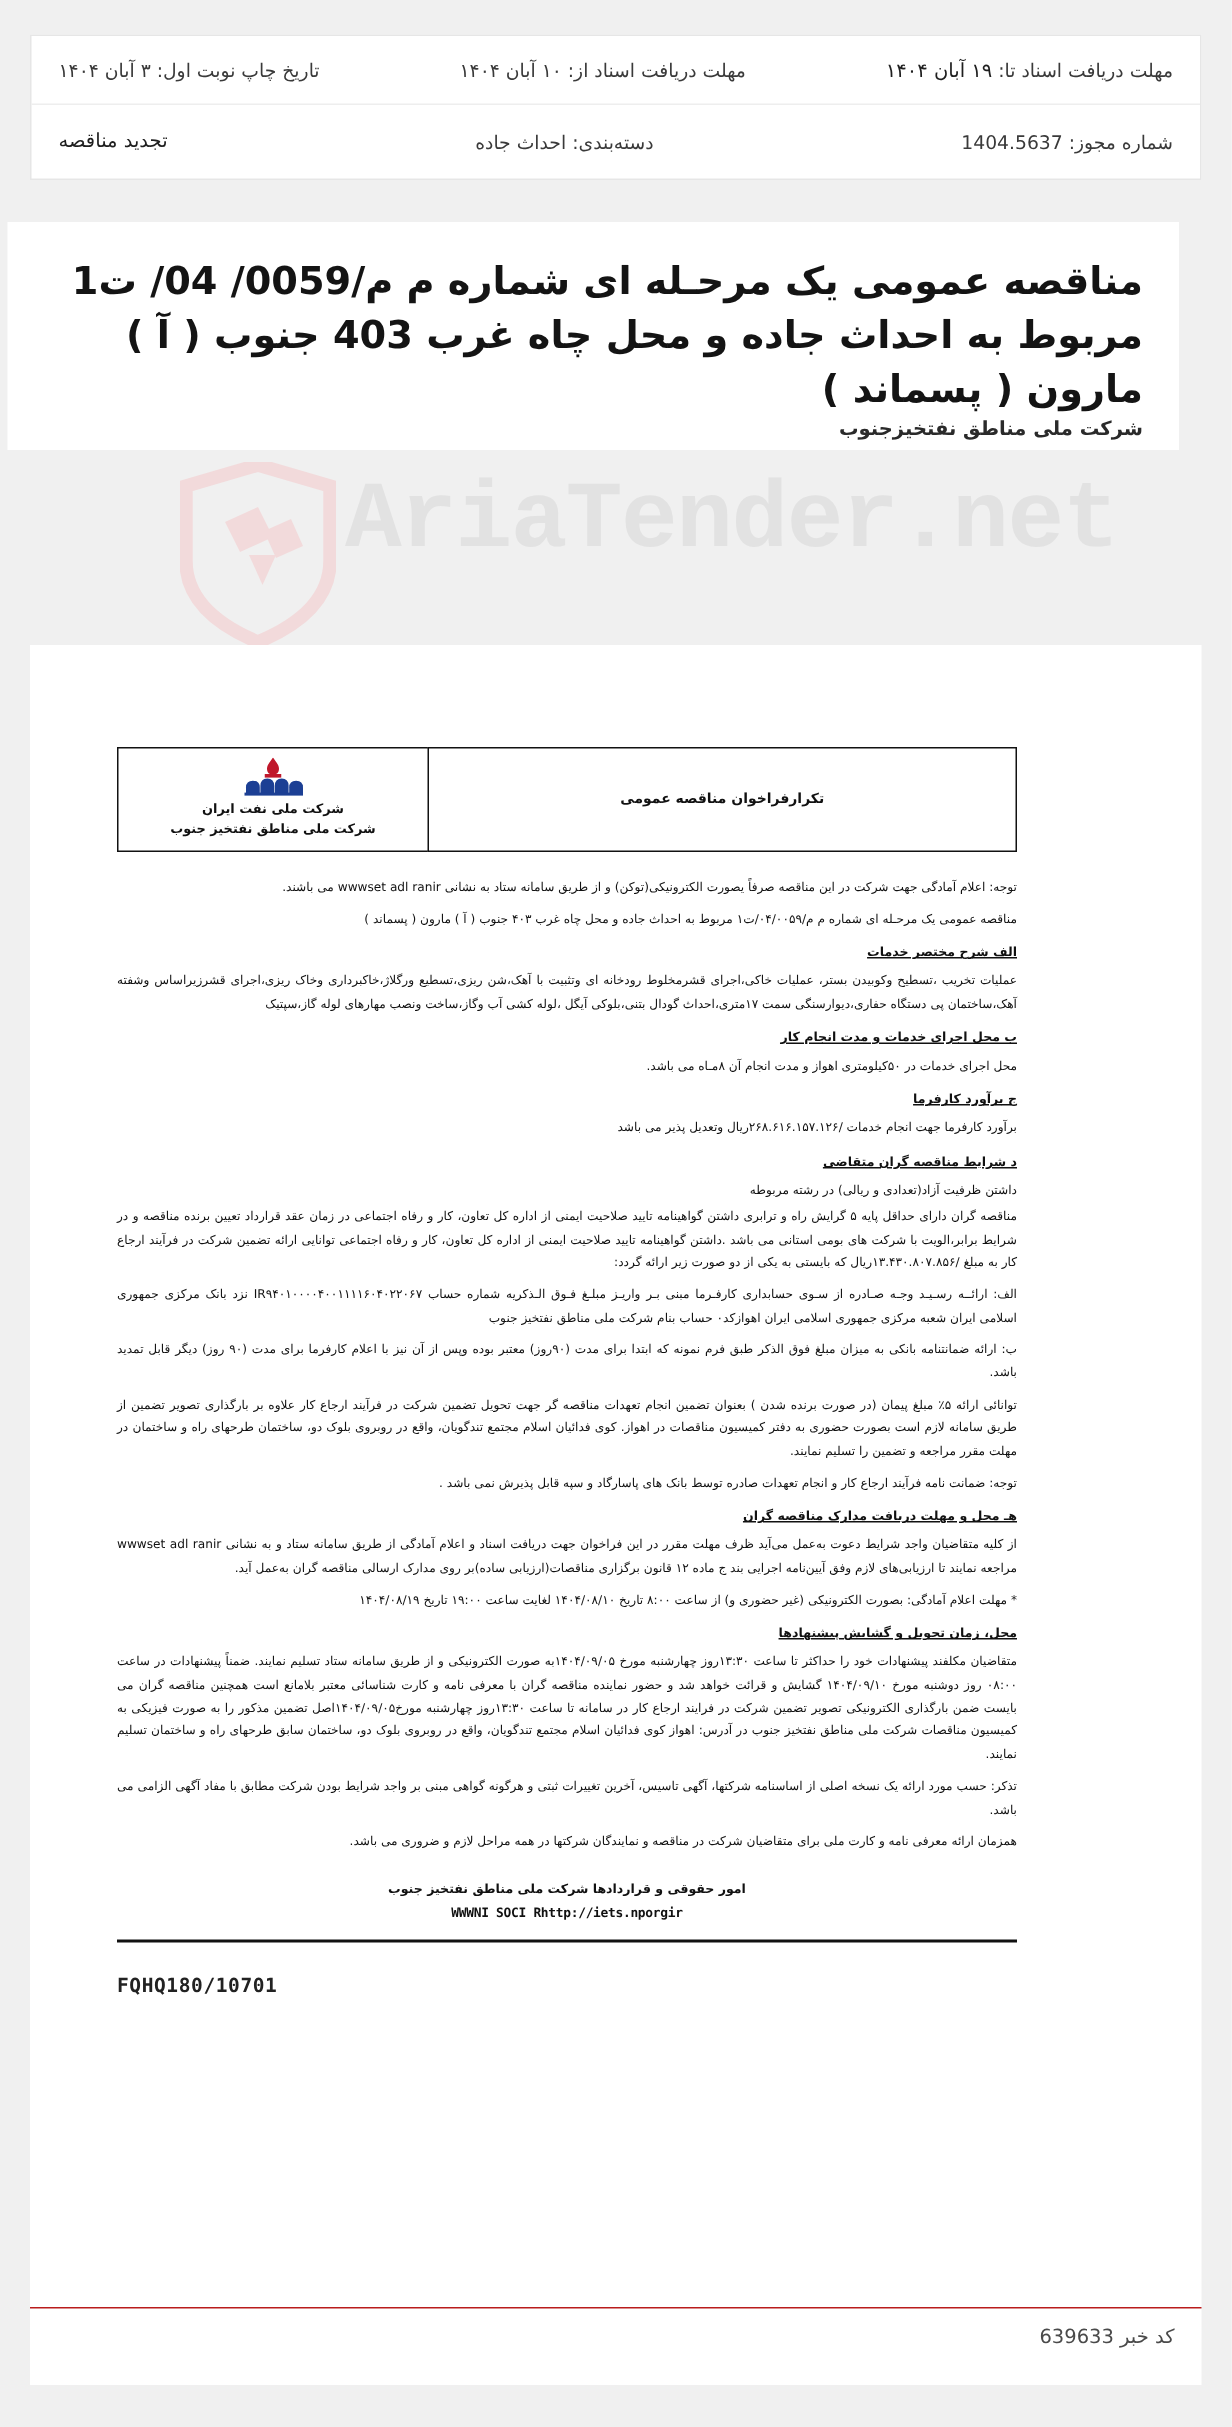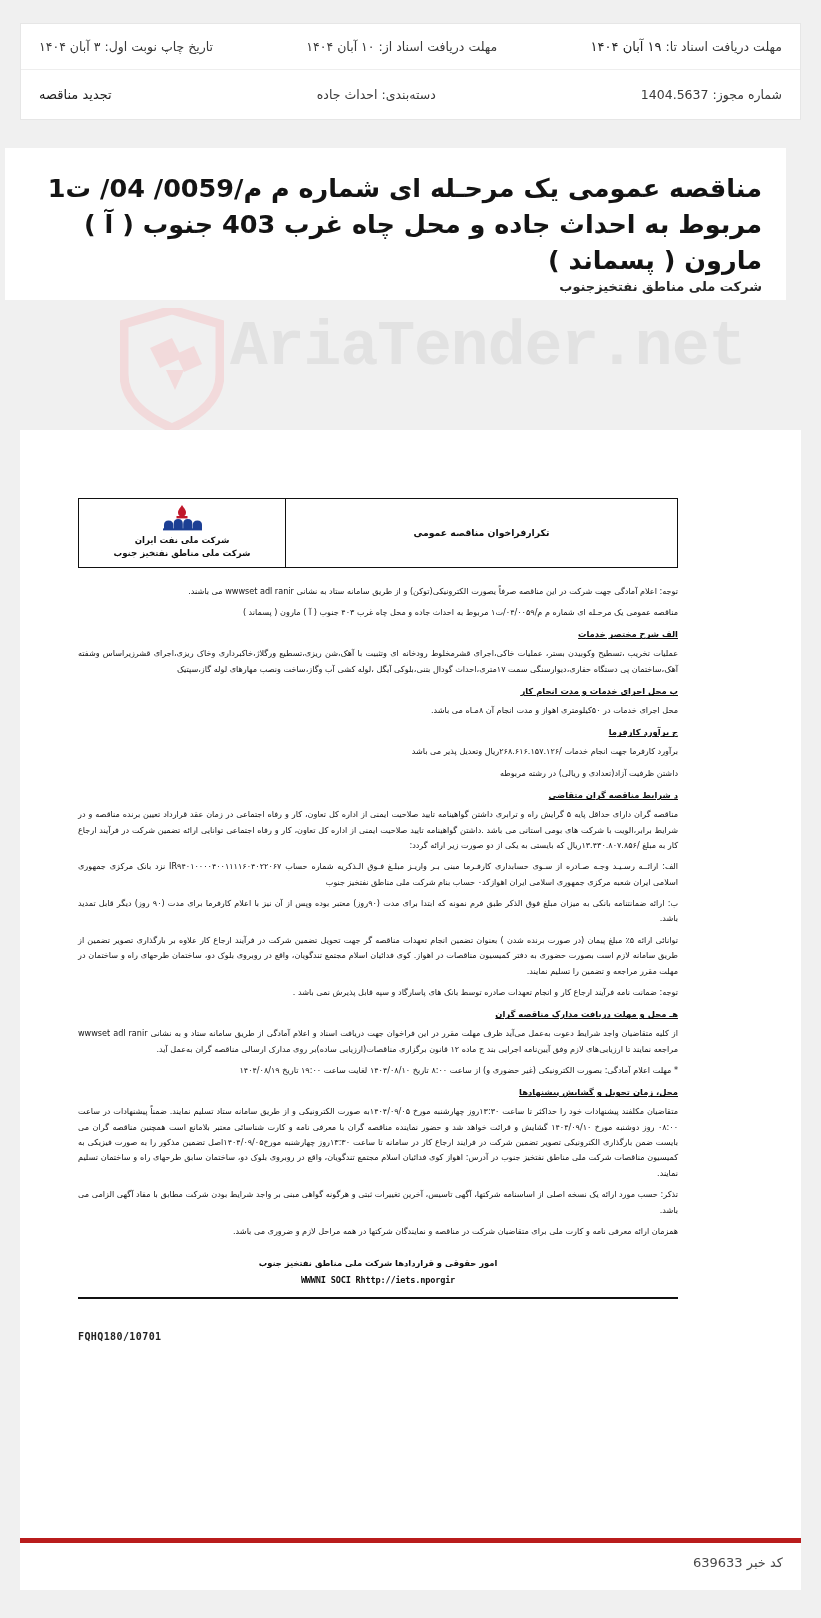--- a/index.html
+++ b/index.html
@@ -183,39 +183,39 @@
     direction:ltr;
     display:inline-block;
   }
   .doc-rule{
     width:600px;
     height:0;
     border-top:2.2px solid #111;
     margin:8px 0 0 0;
   }
   .doc-code{
-    margin-top:32px;
+    margin-top:22px;
     font-family:"DejaVu Sans Mono","Liberation Mono",monospace;
-    font-size:10px;
+    font-size:13px;
     font-weight:bold;
     color:#222;
     direction:ltr;
     text-align:left;
     letter-spacing:.4px;
   }
 
   
   .news-card{
     position:absolute;
     left:20px; top:1538px;
     width:781px;
     height:52px;
     background:#ffffff;
     box-sizing:border-box;
-    border-top:5px solid #b91c1c;
+    border-top:1px solid #b91c1c;
     padding-left:19px;
   }
   .news-code{
     position:absolute;
     right:18px; top:12px;
     font-size:13px;
     color:#4a4a4a;
     white-space:nowrap;
   }
   .news-code .num{direction:ltr;display:inline-block;unicode-bidi:embed;}
@@ -302,22 +302,22 @@
 
       <p class="p rtl-head">الف    شرح مختصر خدمات</p>
       <p class="p">عملیات تخریب ،تسطیح وکوبیدن بستر، عملیات خاکی،اجرای قشرمخلوط رودخانه ای وتثبیت با آهک،شن ریزی،تسطیع ورگلاژ،خاکبرداری وخاک ریزی،اجرای قشرزیراساس وشفته آهک،ساختمان پی دستگاه حفاری،دیوارسنگی سمت ۱۷متری،احداث گودال بتنی،بلوکی آیگل ،لوله کشی آب وگاز،ساخت ونصب مهارهای لوله گاز،سپتیک</p>
 
       <p class="p rtl-head">ب    محل اجرای خدمات و مدت انجام کار</p>
       <p class="p right">محل اجرای خدمات در ۵۰کیلومتری اهواز و مدت انجام آن ۸مـاه  می باشد.</p>
 
       <p class="p rtl-head">ج    برآورد کارفرما</p>
       <p class="p right">برآورد کارفرما جهت انجام خدمات      /۲۶۸.۶۱۶.۱۵۷.۱۲۶ریال  وتعدیل پذیر می باشد</p>
 
+      <p class="p rtl-head">د  شرایط مناقصه گران متقاضی</p>
       <p class="p right tight">داشتن ظرفیت آزاد(تعدادی و ریالی) در رشته مربوطه</p>
-      <p class="p rtl-head">د  شرایط مناقصه گران متقاضی</p>
       <p class="p">مناقصه گران دارای    حداقل پایه ۵ گرایش راه و ترابری      داشتن گواهینامه تایید صلاحیت ایمنی از اداره کل تعاون، کار و رفاه اجتماعی در زمان عقد قرارداد   تعیین برنده مناقصه و در شرایط برابر،الویت با شرکت های بومی استانی می باشد   .داشتن گواهینامه تایید صلاحیت ایمنی از اداره کل تعاون، کار و رفاه اجتماعی   توانایی ارائه تضمین شرکت در فرآیند ارجاع کار به مبلغ   /۱۳.۴۳۰.۸۰۷.۸۵۶ریال که بایستی به یکی از دو صورت زیر ارائه گردد:</p>
       <p class="p">الف:  ارائــه رسـیـد وجـه صـادره از سـوی حسابداری کارفـرما مبنی بـر واریـز مبلـغ فـوق الـذکریه شماره حساب  IR۹۴۰۱۰۰۰۰۴۰۰۱۱۱۱۶۰۴۰۲۲۰۶۷ نزد بانک مرکزی جمهوری اسلامی ایران شعبه مرکزی جمهوری اسلامی ایران   اهوازکد۰ حساب  بنام  شرکت ملی مناطق نفتخیز جنوب</p>
       <p class="p">ب: ارائه ضمانتنامه بانکی به میزان مبلغ فوق الذکر طبق فرم نمونه که ابتدا برای مدت (۹۰روز) معتبر بوده  وپس از آن نیز با اعلام کارفرما برای مدت (۹۰ روز) دیگر قابل تمدید باشد.</p>
       <p class="p">توانائی ارائه ۵٪ مبلغ پیمان (در صورت برنده شدن ) بعنوان تضمین انجام تعهدات  مناقصه گر جهت تحویل تضمین شرکت در فرآیند ارجاع کار علاوه بر بارگذاری تصویر تضمین از طریق سامانه لازم است بصورت حضوری به دفتر کمیسیون مناقصات در اهواز. کوی فدائیان اسلام مجتمع تندگویان، واقع در روبروی بلوک دو، ساختمان طرحهای راه و ساختمان در مهلت مقرر مراجعه و تضمین را تسلیم نمایند.</p>
       <p class="p right">توجه: ضمانت نامه فرآیند ارجاع کار و انجام تعهدات صادره توسط بانک های پاسارگاد و سپه قابل پذیرش نمی باشد .</p>
 
       <p class="p rtl-head">هـ  محل و  مهلت دریافت مدارک مناقصه گران</p>
       <p class="p">از کلیه متقاضیان واجد شرایط دعوت به‌عمل می‌آید ظرف مهلت مقرر در این فراخوان جهت دریافت اسناد و اعلام آمادگی از طریق سامانه ستاد و به نشانی  wwwset adl ranir مراجعه نمایند تا ارزیابی‌های لازم وفق آیین‌نامه اجرایی بند ج ماده ۱۲ قانون برگزاری مناقصات(ارزیابی ساده)بر روی مدارک ارسالی مناقصه گران به‌عمل آید.</p>
       <p class="p right">* مهلت اعلام آمادگی: بصورت الکترونیکی (غیر حضوری و) از ساعت ۸:۰۰ تاریخ ۱۴۰۴/۰۸/۱۰ لغایت ساعت ۱۹:۰۰  تاریخ  ۱۴۰۴/۰۸/۱۹</p>
 

